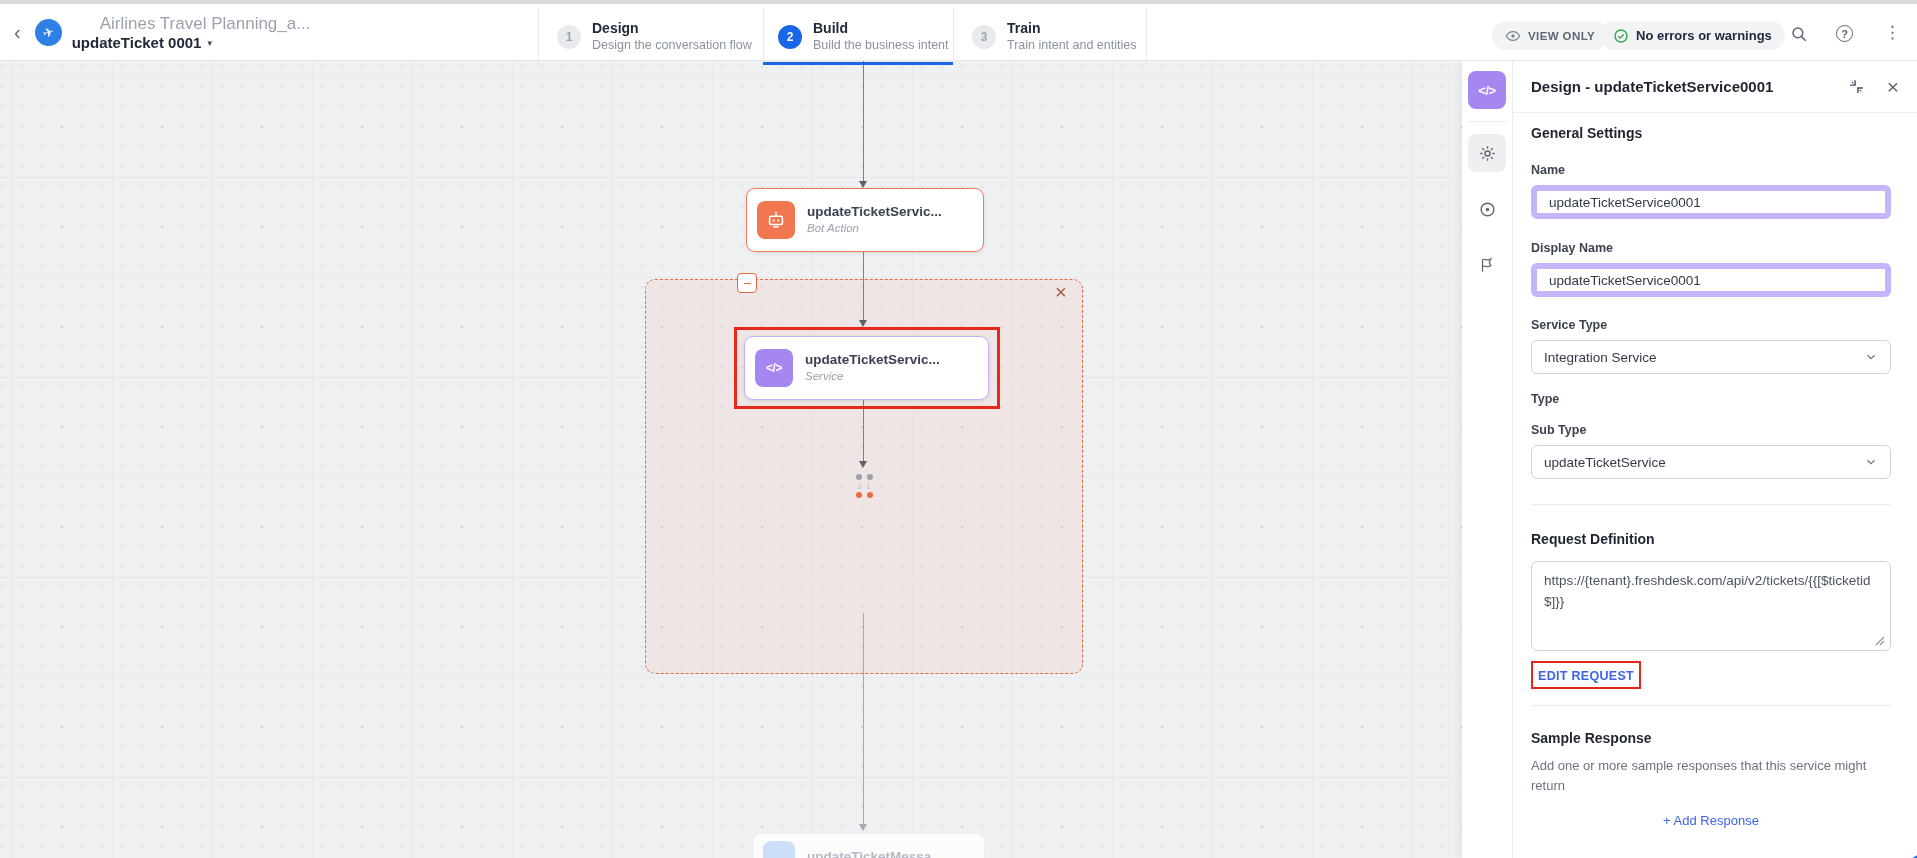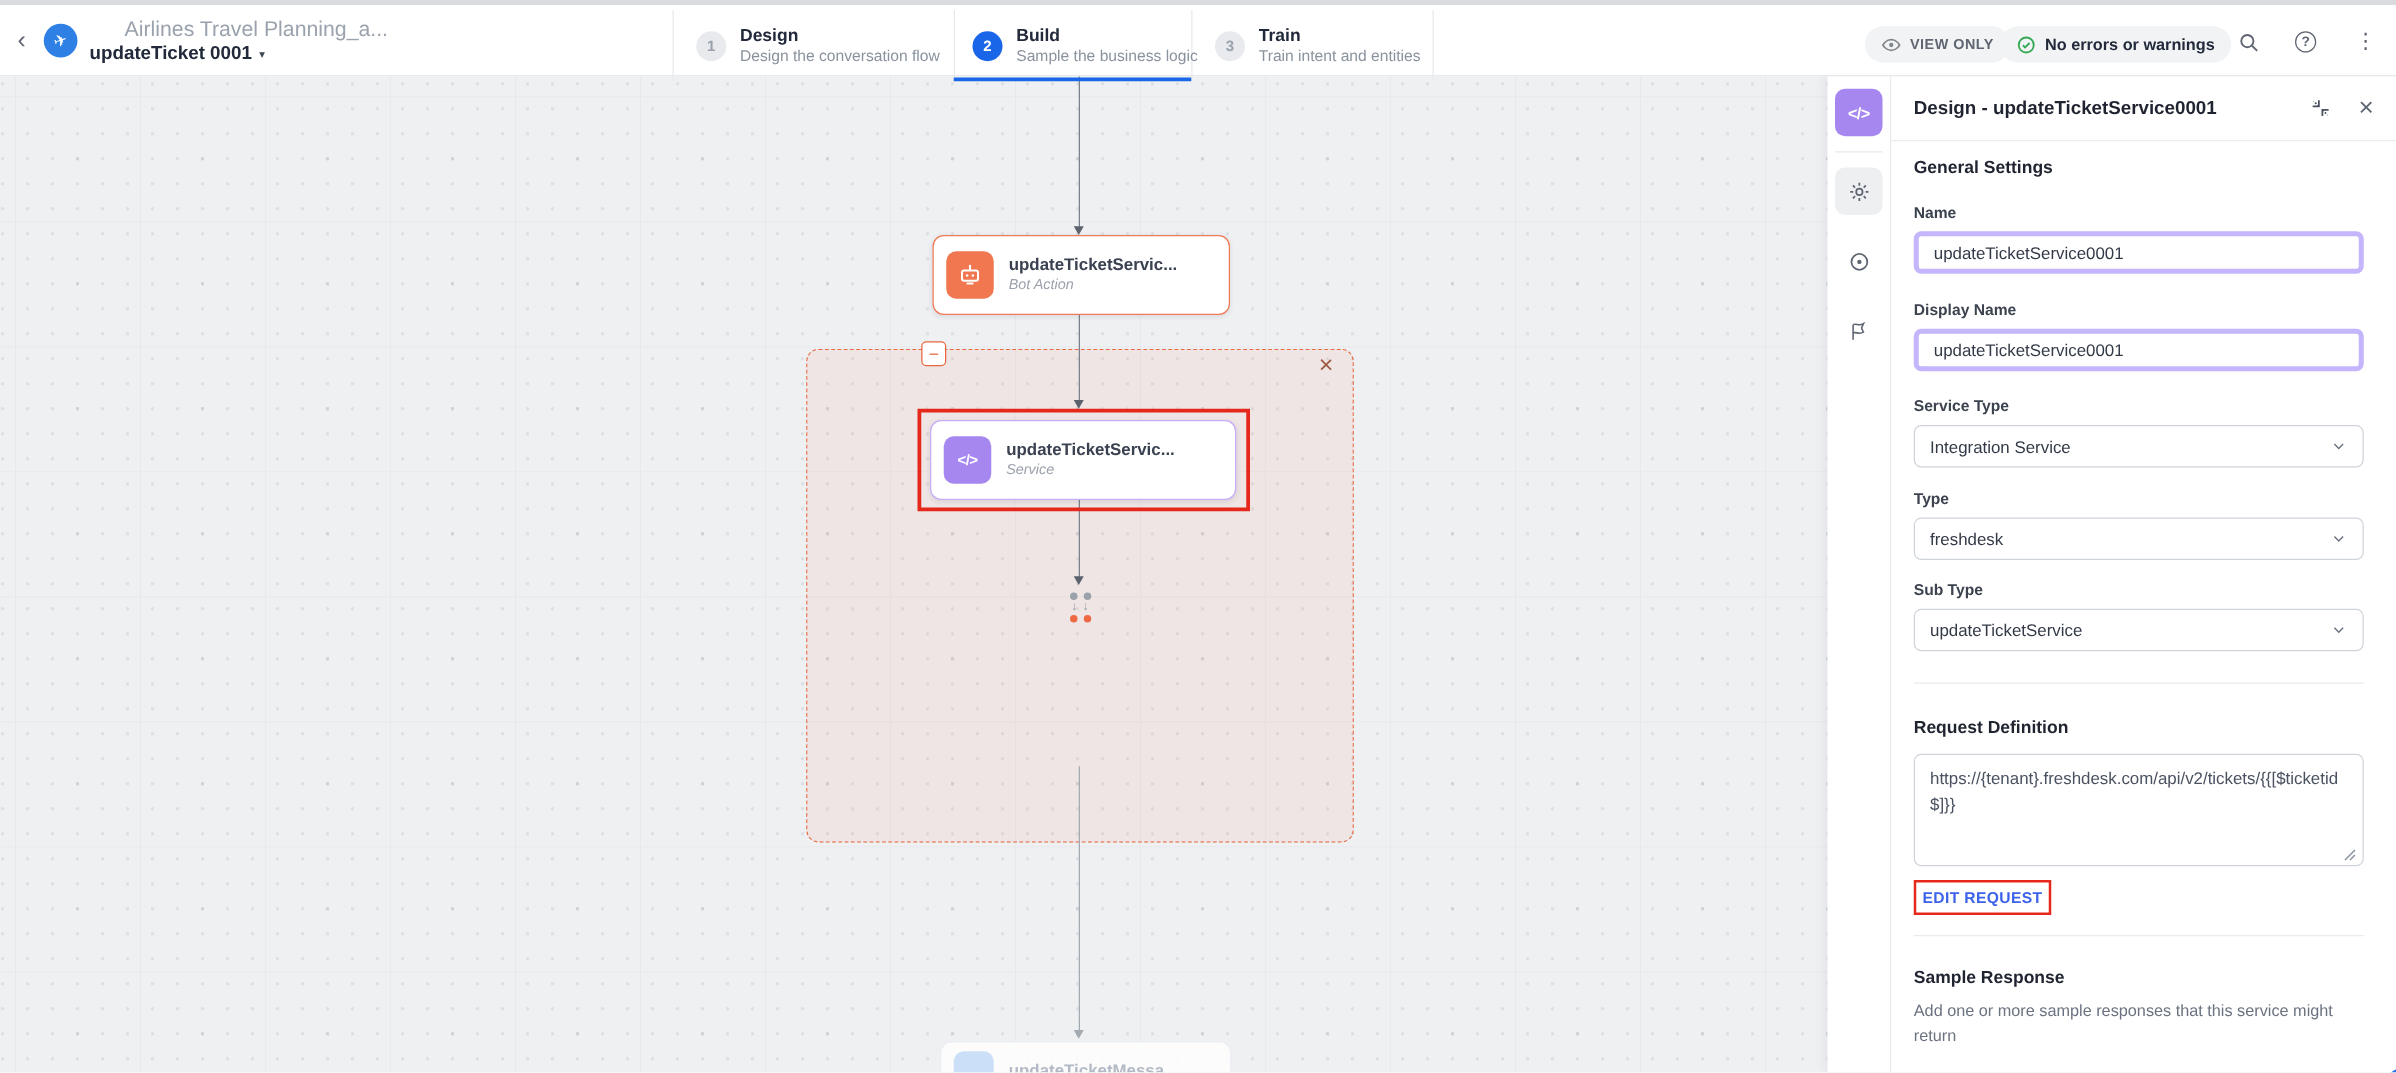--- a/index.html
+++ b/index.html
@@ -89,21 +89,21 @@
 
   .pcontent { position:absolute; left:50px; top:0; right:0; bottom:0; border-left:1px solid #e9ebee; }
   .phead { height:52px; display:flex; align-items:center; padding:0 18px; border-bottom:1px solid #eceef1; }
   .ptitle { font-size:15px; font-weight:700; color:#1f2430; flex:1; }
   .phead-ico { margin-left:22px; cursor:pointer; display:flex; align-items:center; }
   .close-x { font-size:21px; color:#5f6672; line-height:1; }
 
   .pbody { padding:12px 27px 0 18px; }
   .sec-head { font-size:14px; font-weight:700; color:#1f2430; }
   .fld-label { font-size:12.5px; font-weight:600; color:#3c434f; margin-top:22px; }
-  .fld-input { margin-top:8px; width:360px; height:34px; border:4px solid #c4b5fd; border-radius:6px; padding:0 12px; font-size:13.5px; color:#333a47; font-family:"Liberation Sans",sans-serif; background:#fff; outline:none; }
+  .fld-input { margin-top:8px; width:360px; height:34px; border:6px solid #c4b5fd; border-radius:6px; padding:0 12px; font-size:13.5px; color:#333a47; font-family:"Liberation Sans",sans-serif; background:#fff; outline:none; }
   .fld-select { margin-top:8px; width:360px; height:34px; border:1px solid #cfd4da; border-radius:6px; padding:0 12px; font-size:13.5px; color:#333a47; background:#fff; display:flex; align-items:center; justify-content:space-between; cursor:pointer; }
   .pdivider { width:360px; height:1px; background:#e9ebee; margin-top:25px; }
   .req-area { position:relative; margin-top:14px; }
   .fld-textarea { width:360px; height:90px; border:1px solid #cfd4da; border-radius:6px; padding:9px 12px; font-size:13.5px; line-height:1.55; color:#4a5160; font-family:"Liberation Sans",sans-serif; resize:none; word-break:break-all; outline:none; }
   .resize-handle { position:absolute; right:5px; bottom:9px; }
   .edit-req-box { display:inline-block; margin-top:6px; border:2px solid #e5281b; padding:3px 5px; }
   .edit-req { font-size:12.5px; font-weight:600; color:#3c63e9; letter-spacing:.3px; cursor:pointer; }
   .sample-desc { margin-top:10px; width:345px; font-size:13px; line-height:1.55; color:#6b7280; }
   .add-response { margin-top:17px; width:360px; text-align:center; font-size:13px; color:#3c63e9; cursor:pointer; }
   .fab { position:absolute; left:391px; top:792px; width:46px; height:46px; border-radius:50%; background:#1f6ff0; box-shadow:0 0 22px 14px rgba(255,255,255,.85); cursor:pointer; }
@@ -140,21 +140,21 @@
       <div class="tab-circle">1</div>
       <div class="tab-texts">
         <div class="tab-label">Design</div>
         <div class="tab-sub">Design the conversation flow</div>
       </div>
     </div>
     <div class="tab active" style="left:778px">
       <div class="tab-circle">2</div>
       <div class="tab-texts">
         <div class="tab-label">Build</div>
-        <div class="tab-sub">Sample the business logic</div>
+        <div class="tab-sub">Build the business intent</div>
       </div>
     </div>
     <div class="tab" style="left:972px">
       <div class="tab-circle">3</div>
       <div class="tab-texts">
         <div class="tab-label">Train</div>
         <div class="tab-sub">Train intent and entities</div>
       </div>
     </div>
     <div class="tab-underline"></div>
@@ -304,28 +304,20 @@
         <div class="fld-select">
           <span>Integration Service</span>
           <span>
               <svg width="14" height="14" viewBox="0 0 24 24" fill="none" stroke="#6b7280" stroke-width="2">
                 <path d="M6 9l6 6 6-6"></path>
               </svg>
             </span>
         </div>
 
         <div class="fld-label" style="margin-top:18px">Type</div>
-        <div class="fld-select">
-          <span>freshdesk</span>
-          <span>
-              <svg width="14" height="14" viewBox="0 0 24 24" fill="none" stroke="#6b7280" stroke-width="2">
-                <path d="M6 9l6 6 6-6"></path>
-              </svg>
-            </span>
-        </div>
 
         <div class="fld-label" style="margin-top:17px">Sub Type</div>
         <div class="fld-select">
           <span>updateTicketService</span>
           <span>
               <svg width="14" height="14" viewBox="0 0 24 24" fill="none" stroke="#6b7280" stroke-width="2">
                 <path d="M6 9l6 6 6-6"></path>
               </svg>
             </span>
         </div>

